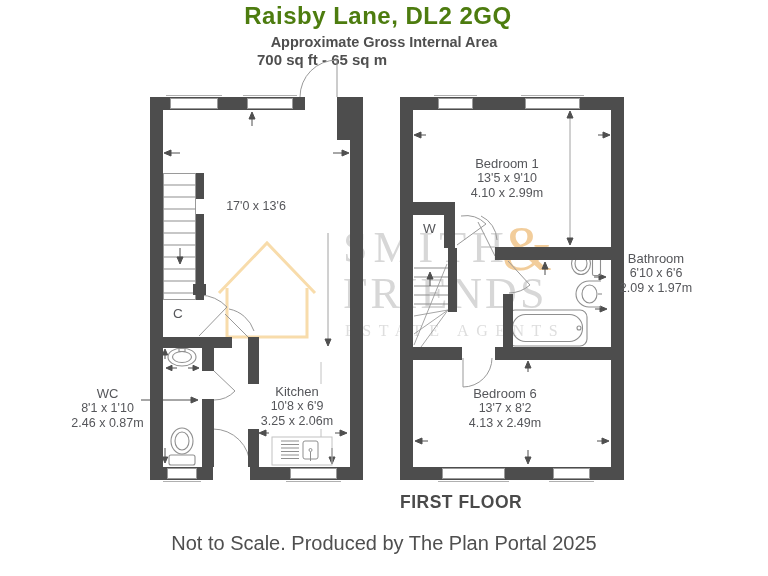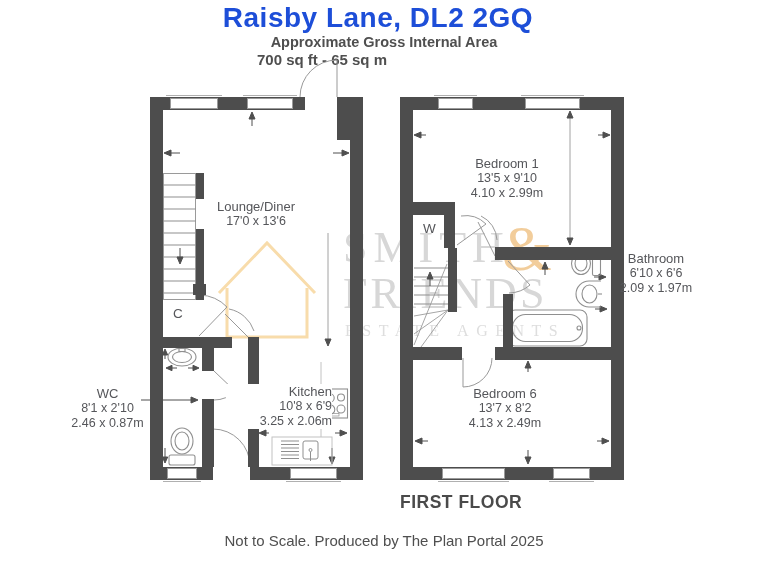--- a/index.html
+++ b/index.html
@@ -1,23 +1,23 @@
 <!DOCTYPE html>
 <html><head>
 <meta charset="utf-8">
 <style>
   html,body{margin:0;padding:0;background:#fff;}
   .page{position:relative;width:768px;height:576px;background:#ffffff;overflow:hidden;
         font-family:"Liberation Sans", sans-serif;}
   .abs{position:absolute;}
   .ctr{text-align:center;}
-  .title{left:0;top:2px;width:756px;font-size:28px;font-weight:bold;color:#1d4ed8;letter-spacing:.5px;}
+  .title{left:0;top:2px;width:756px;font-size:24px;font-weight:bold;color:#4d7c0f;letter-spacing:.5px;}
   .sub1{left:0;top:34px;width:768px;font-size:14.5px;font-weight:bold;color:#4f4f4f;}
   .sub2{left:0;top:51px;width:644px;font-size:15px;font-weight:bold;color:#4f4f4f;}
-  .foot1{left:0;top:532px;width:768px;font-size:15px;color:#4f4f4f;}
+  .foot1{left:0;top:532px;width:768px;font-size:20px;color:#4f4f4f;}
   .foot2{left:0;top:550px;width:768px;font-size:15.5px;font-weight:bold;color:#444444;}
   .wall{position:absolute;background:#4d4d4d;}
   .win{position:absolute;background:#ffffff;border:1px solid #9a9a9a;box-sizing:border-box;}
   .sill{position:absolute;background:#b0b0b0;height:1px;}
   .rlabel{position:absolute;color:#55565a;font-size:12.5px;line-height:15px;text-align:center;
           background:#fff;z-index:5;}
   .rlabel .rn{font-size:13px;}
   .tinylabel{position:absolute;color:#55565a;font-size:13.5px;z-index:5;}
   .floorname{position:absolute;color:#4a4a4a;font-size:17.5px;font-weight:bold;letter-spacing:.5px;z-index:5;}
   .wm{position:absolute;font-family:"Liberation Serif", serif;color:#d7d7d7;z-index:1;}
@@ -215,29 +215,28 @@
       <rect x="592.5" y="252.5" width="8" height="23" rx="1.5"></rect>
     </g>
     <g stroke="#8f8f8f" stroke-width="1.1" fill="none">
       <path d="M 601 281 L 589 281 A 13 13 0 0 0 589 307 L 601 307"></path>
       <ellipse cx="589.5" cy="294" rx="7.5" ry="9"></ellipse>
       <path d="M 598 294 L 602 294"></path>
     </g>
   </svg>
 
   <div class="rlabel" style="left:196px;top:199px;width:120px;">
-    <div class="rn">Lounge/Diner</div>
     <div>17'0 x 13'6</div>
   </div>
   <div class="rlabel" style="left:60px;top:386px;width:95px;background:transparent;">
     <div class="rn">WC</div>
-    <div>8'1 x 2'10</div>
+    <div>8'1 x 1'10</div>
     <div>2.46 x 0.87m</div>
   </div>
-  <div class="rlabel" style="left:226px;top:384px;width:106px;text-align:right;">
+  <div class="rlabel" style="left:244px;top:384px;width:106px;">
     <div class="rn">Kitchen</div>
     <div>10'8 x 6'9</div>
     <div>3.25 x 2.06m</div>
   </div>
   <div class="tinylabel" style="left:173px;top:306px;">C</div>
 
   <div class="rlabel" style="left:447px;top:156px;width:120px;background:transparent;">
     <div class="rn">Bedroom 1</div>
     <div>13'5 x 9'10</div>
     <div>4.10 x 2.99m</div>

